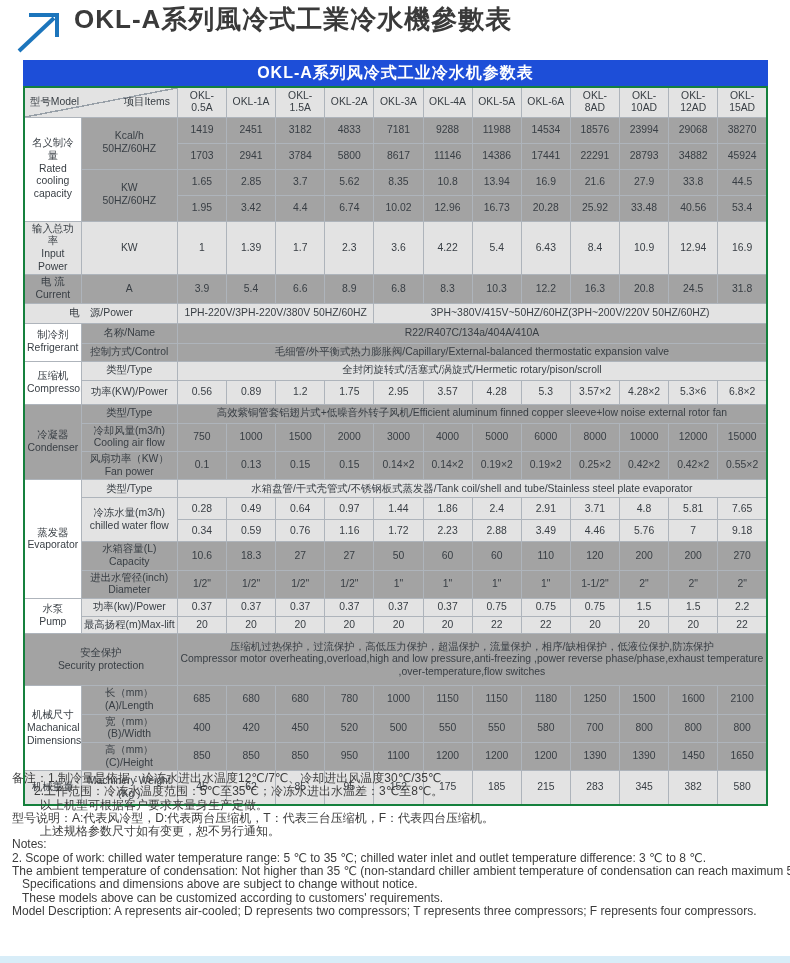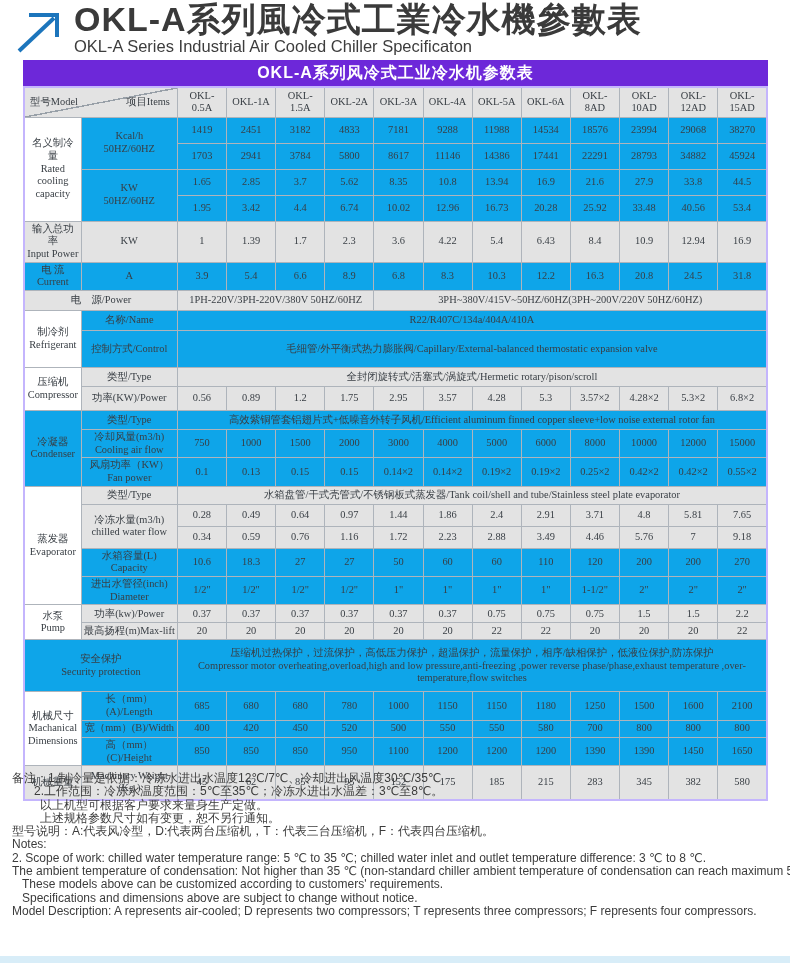--- a/index.html
+++ b/index.html
@@ -4,32 +4,32 @@
 <style>
   html,body{margin:0;padding:0;}
   body{
     width:790px;height:963px;position:relative;background:#ffffff;
     font-family:"Liberation Sans","DejaVu Sans",sans-serif;
     color:#3a3f45;overflow:hidden;
   }
   .doc-header{position:absolute;top:4px;left:12px;display:flex;align-items:flex-start;}
   .logo{width:54px;height:50px;flex:0 0 auto;margin-top:2px;}
   .titles{margin-left:8px;}
-  .title-zh{font-size:34px;font-weight:bold;color:#3a3a3a;letter-spacing:1px;line-height:30px;}
+  .title-zh{font-size:26px;font-weight:bold;color:#3a3a3a;letter-spacing:1px;line-height:30px;}
   .title-en{font-size:16.5px;color:#3d3d3d;line-height:22px;margin-top:1px;}
 
   .table-wrap{position:absolute;left:23px;top:60px;width:745px;}
   .table-title{
-    background:#6d28d9;color:#ffffff;text-align:center;
+    background:#1d4ed8;color:#ffffff;text-align:center;
     font-size:16px;font-weight:bold;letter-spacing:1px;
     height:26px;line-height:26px;
   }
   table.spec{
     border-collapse:collapse;table-layout:fixed;width:100%;
-    border:2px solid #c4b5fd;background:#0ea5e9;font-family:Liberation Serif, serif;
+    border:2px solid #15803d;background:#a3a3a3;
   }
   table.spec td{
     border:1px solid #aeb4bb;
     text-align:center;vertical-align:middle;
     font-size:10.4px;line-height:1.22;color:#383e44;
     padding:1px 2px;white-space:pre-line;overflow:hidden;
   }
   tr.gray td{background-color:#e3e3e3;}
   td.wh{background-color:#ffffff !important;}
   tr.sect td{border-top:1.6px solid #6e7781;}
@@ -61,21 +61,20 @@
 
 <div class="doc-header">
   <div class="logo">
     <svg width="54" height="50" viewBox="0 0 54 50">
       <path d="M7 45 L42 12" stroke="#1c75bc" stroke-width="4" fill="none"></path>
       <path d="M17 9 L45 9 L45 31" stroke="#1c75bc" stroke-width="4" fill="none"></path>
     </svg>
   </div>
   <div class="titles">
     <div class="title-zh">OKL-A系列風冷式工業冷水機參數表</div>
-    <div class="title-en">OKL-A Series Industrial Air Cooled Chiller Specificaton</div>
   </div>
 </div>
 
 <div class="table-wrap">
   <div class="table-title">OKL-A系列风冷式工业冷水机参数表</div>
   <table class="spec">
     <colgroup>
       <col style="width:57px">
         <col style="width:96px">
       <col span="12" style="width:49px">
@@ -198,21 +197,21 @@
           <td colspan="2" class="lbl">电　源/Power</td>
           <td colspan="4" class="txt">1PH-220V/3PH-220V/380V 50HZ/60HZ</td>
           <td colspan="8" class="txt">3PH~380V/415V~50HZ/60HZ(3PH~200V/220V  50HZ/60HZ)</td>
         </tr>
         <tr class="sect" style="height: 20px;">
           <td rowspan="2" class="lbl wh">制冷剂
 Refrigerant</td>
           <td class="lbl">名称/Name</td>
           <td colspan="12" class="txt">R22/R407C/134a/404A/410A</td>
         </tr>
-        <tr style="height: 37px;">
+        <tr style="height: 18px;">
           <td class="lbl">控制方式/Control</td>
           <td colspan="12" class="txt">毛细管/外平衡式热力膨胀阀/Capillary/External-balanced thermostatic expansion valve</td>
         </tr>
         <tr class="gray sect" style="height: 19px;">
           <td rowspan="2" class="lbl wh">压缩机
 Compressor</td>
           <td class="lbl">类型/Type</td>
           <td colspan="12" class="txt">全封闭旋转式/活塞式/涡旋式/Hermetic rotary/pison/scroll</td>
         </tr>
         <tr class="gray" style="height: 24px;">
@@ -220,21 +219,21 @@
           <td class="num">0.56</td>
           <td class="num">0.89</td>
           <td class="num">1.2</td>
           <td class="num">1.75</td>
           <td class="num">2.95</td>
           <td class="num">3.57</td>
           <td class="num">4.28</td>
           <td class="num">5.3</td>
           <td class="num">3.57×2</td>
           <td class="num">4.28×2</td>
-          <td class="num">5.3×2</td>
+          <td class="num">5.3×6</td>
           <td class="num">6.8×2</td>
         </tr>
         <tr class="sect" style="height: 19px;">
           <td rowspan="3" class="lbl">冷凝器
 Condenser</td>
           <td class="lbl">类型/Type</td>
           <td colspan="12" class="txt">高效紫铜管套铝翅片式+低噪音外转子风机/Efficient aluminum finned copper sleeve+low noise external rotor fan</td>
         </tr>
         <tr style="height: 27px;">
           <td class="lbl">冷却风量(m3/h)
@@ -440,23 +439,23 @@
           <td class="num">580</td>
         </tr>
       </tbody>
   </table>
 </div>
 
 <div class="notes">
     <div class="note-line ind0">备注：1.制冷量是依据：冷冻水进出水温度12℃/7℃、冷却进出风温度30℃/35℃</div>
     <div class="note-line ind1">2.工作范围：冷冻水温度范围：5℃至35℃；冷冻水进出水温差：3℃至8℃。</div>
     <div class="note-line ind2">以上机型可根据客户要求来量身生产定做。</div>
+    <div class="note-line ind0">型号说明：A:代表风冷型，D:代表两台压缩机，T：代表三台压缩机，F：代表四台压缩机。</div>
     <div class="note-line ind2">上述规格参数尺寸如有变更，恕不另行通知。</div>
-    <div class="note-line ind0">型号说明：A:代表风冷型，D:代表两台压缩机，T：代表三台压缩机，F：代表四台压缩机。</div>
     <div class="note-line ind0">Notes:</div>
     <div class="note-line ind0">2. Scope of work: chilled water temperature range: 5 ℃ to 35 ℃; chilled water inlet and outlet temperature difference: 3 ℃ to 8 ℃.</div>
     <div class="note-line ind0">The ambient temperature of condensation: Not higher than 35 ℃ (non-standard chiller ambient temperature of condensation can reach maximum 55 ℃, need to order production).</div>
+    <div class="note-line ind3">Specifications and dimensions above are subject to change without notice.</div>
     <div class="note-line ind3">These models above can be customized according to customers'  requirements.</div>
-    <div class="note-line ind3">Specifications and dimensions above are subject to change without notice.</div>
     <div class="note-line ind0">Model Description: A represents air-cooled; D represents two compressors; T represents three compressors; F represents four compressors.</div>
   </div>
 
 <div class="bottom-bar"></div>
 
 </body></html>

